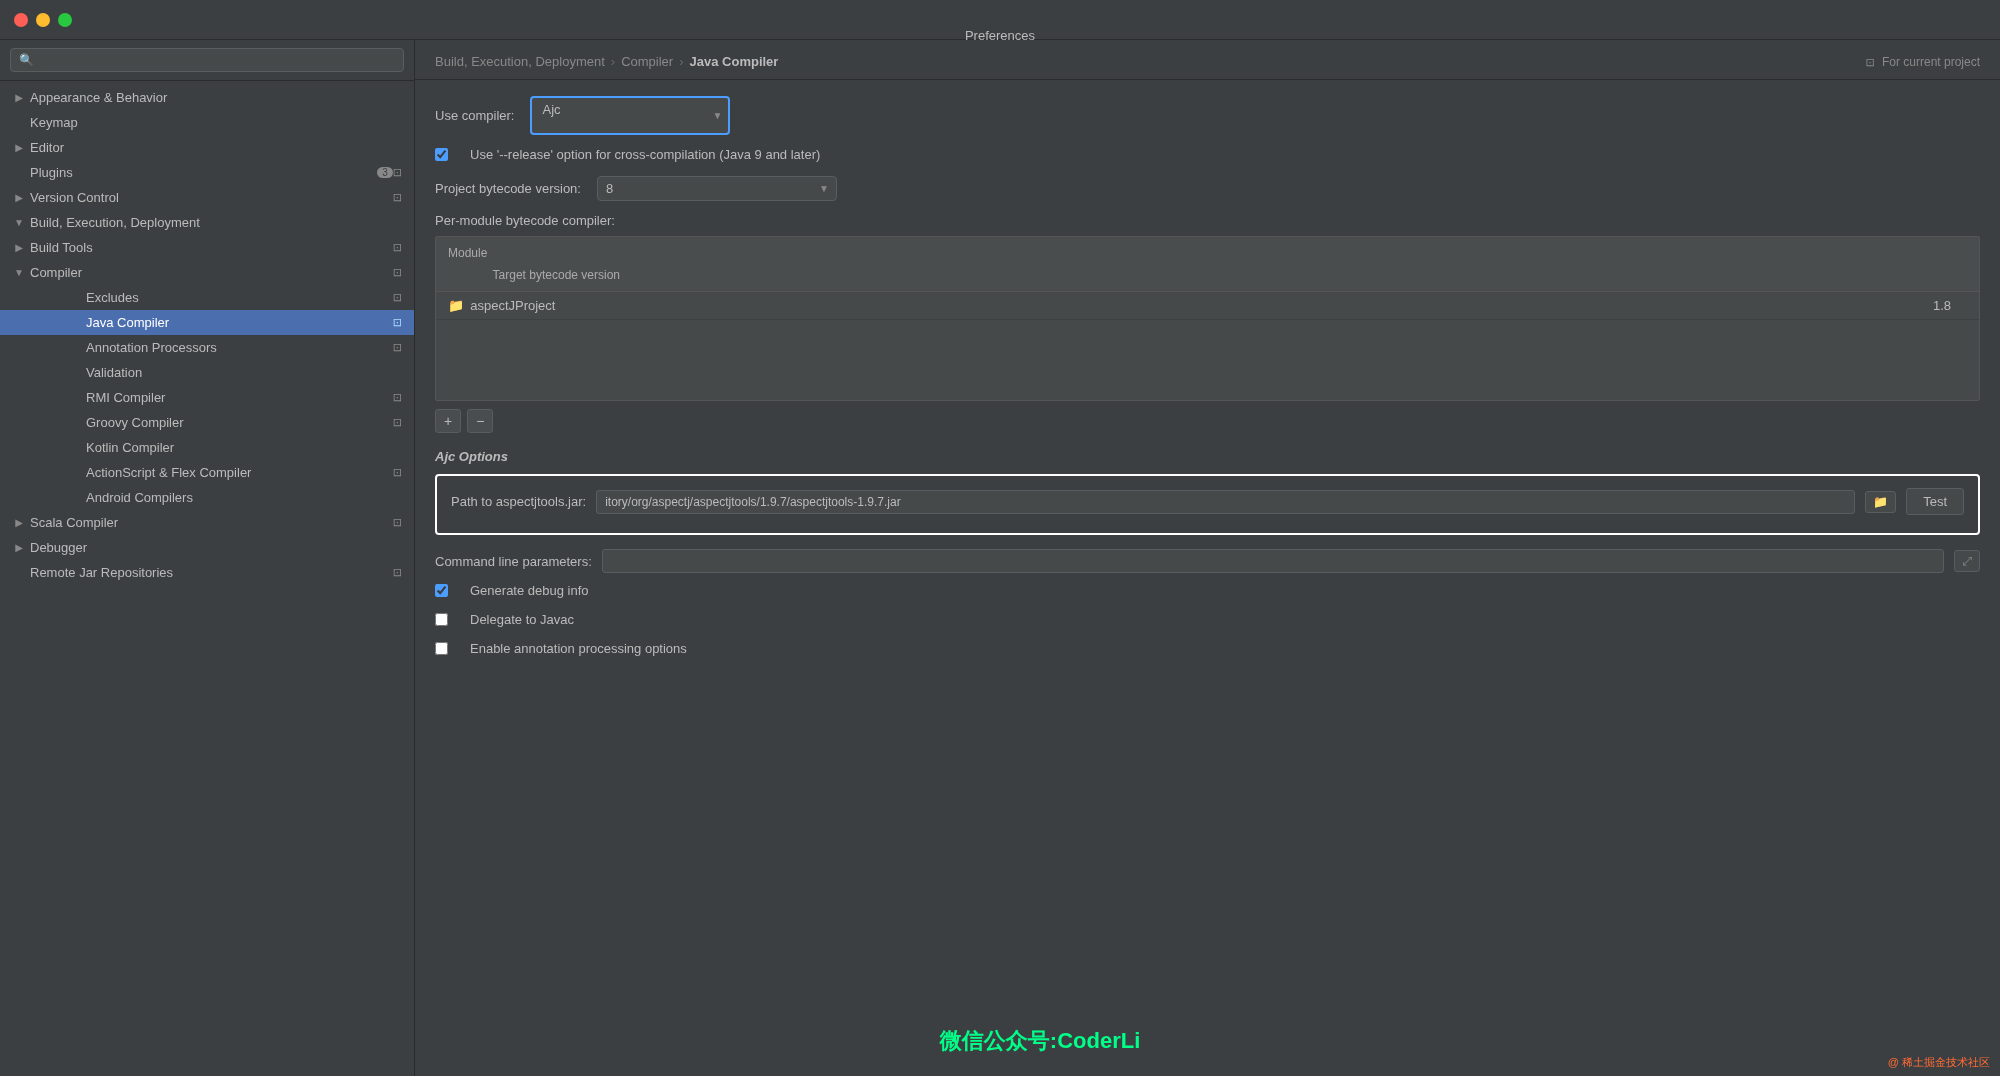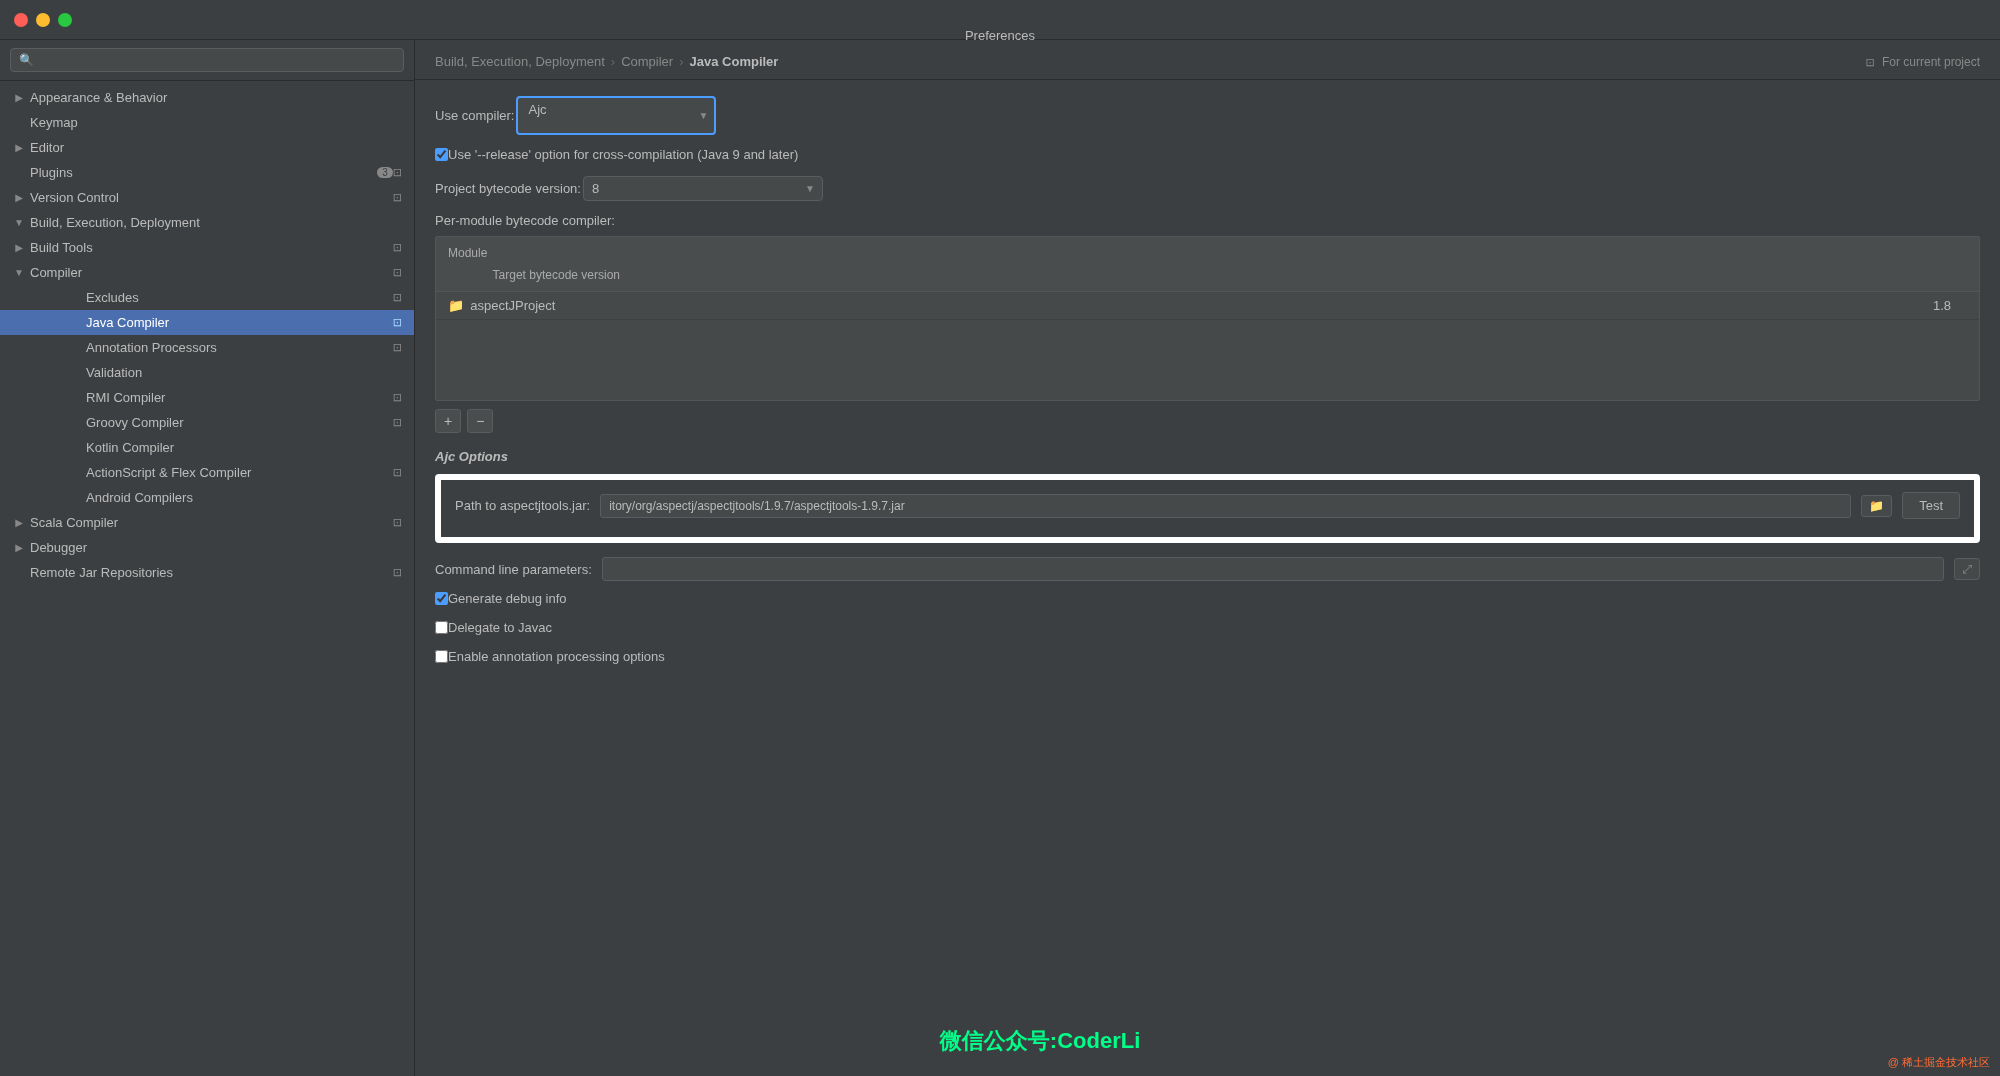--- a/index.html
+++ b/index.html
@@ -135,21 +135,21 @@
       gap: 6px;
     }
     .breadcrumb .sep { color: #666; }
     .breadcrumb .current { color: #bbbbbb; font-weight: 600; }
     .breadcrumb .for-project { color: #888; font-size: 12px; margin-left: 28px; }
     .content-body { padding: 16px 20px; }
     .form-row {
       display: flex;
       align-items: center;
       margin-bottom: 12px;
-      gap: 2px;
+      gap: 16px;
     }
     .form-label { color: #bbbbbb; white-space: nowrap; }
     .select-wrapper {
       position: relative;
       display: inline-flex;
       align-items: center;
     }
     .select-wrapper select {
       background: #45494a;
       border: 2px solid #4b9eff;
@@ -164,21 +164,21 @@
     }
     .select-arrow {
       position: absolute;
       right: 8px;
       pointer-events: none;
       color: #888;
       font-size: 10px;
     }
     .checkbox-row {
       display: flex;
-      gap: 0;
+      gap: 22px;
       margin-bottom: 14px;
     }
     .checkbox-row input[type="checkbox"] { cursor: pointer; accent-color: #4b9eff; }
     .section-label { color: #bbbbbb; margin-bottom: 8px; font-size: 13px; }
     .bytecode-select-wrapper {
       position: relative;
       display: inline-flex;
       align-items: center;
     }
     .bytecode-select-wrapper select {
@@ -243,21 +243,21 @@
       font-size: 14px;
     }
     .section-title {
       font-size: 13px;
       font-weight: 600;
       color: #bbbbbb;
       margin-bottom: 10px;
       font-style: italic;
     }
     .ajc-options-box {
-      border: 6px solid #ffffff;
+      border: 2px solid #ffffff;
       border-radius: 4px;
       padding: 12px 14px;
       margin-bottom: 14px;
     }
     .ajc-row {
       display: flex;
       align-items: center;
       gap: 10px;
       margin-bottom: 6px;
     }

